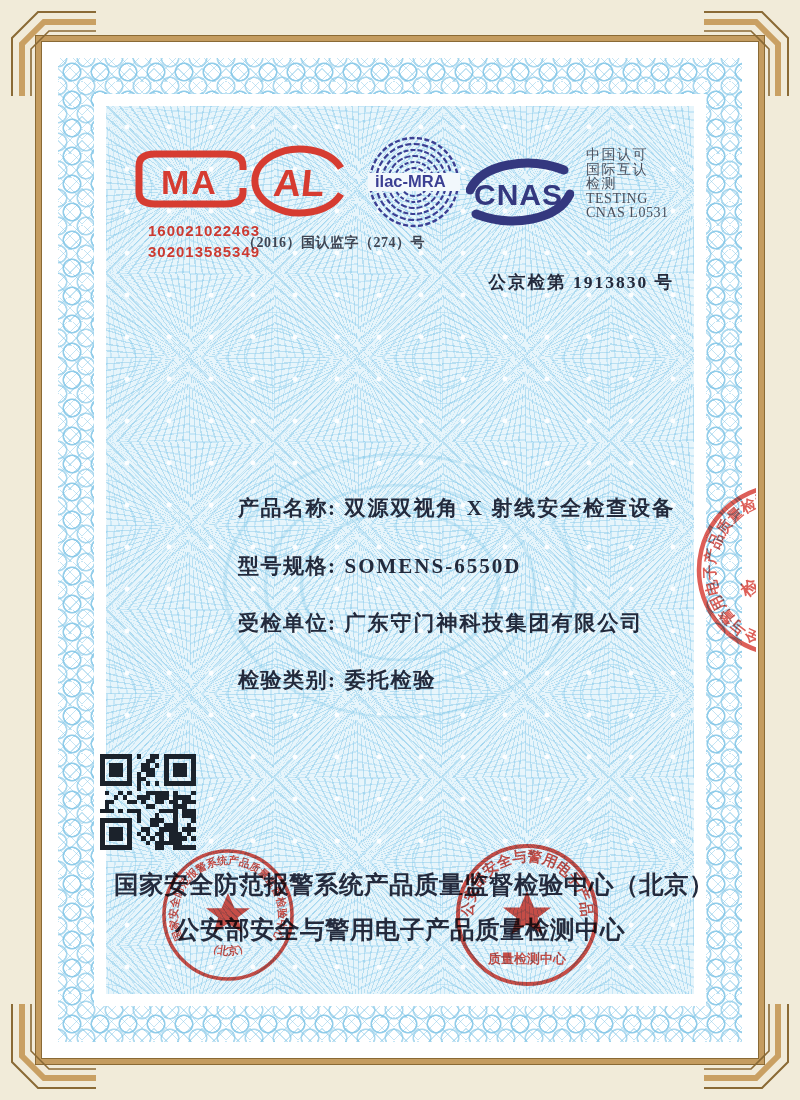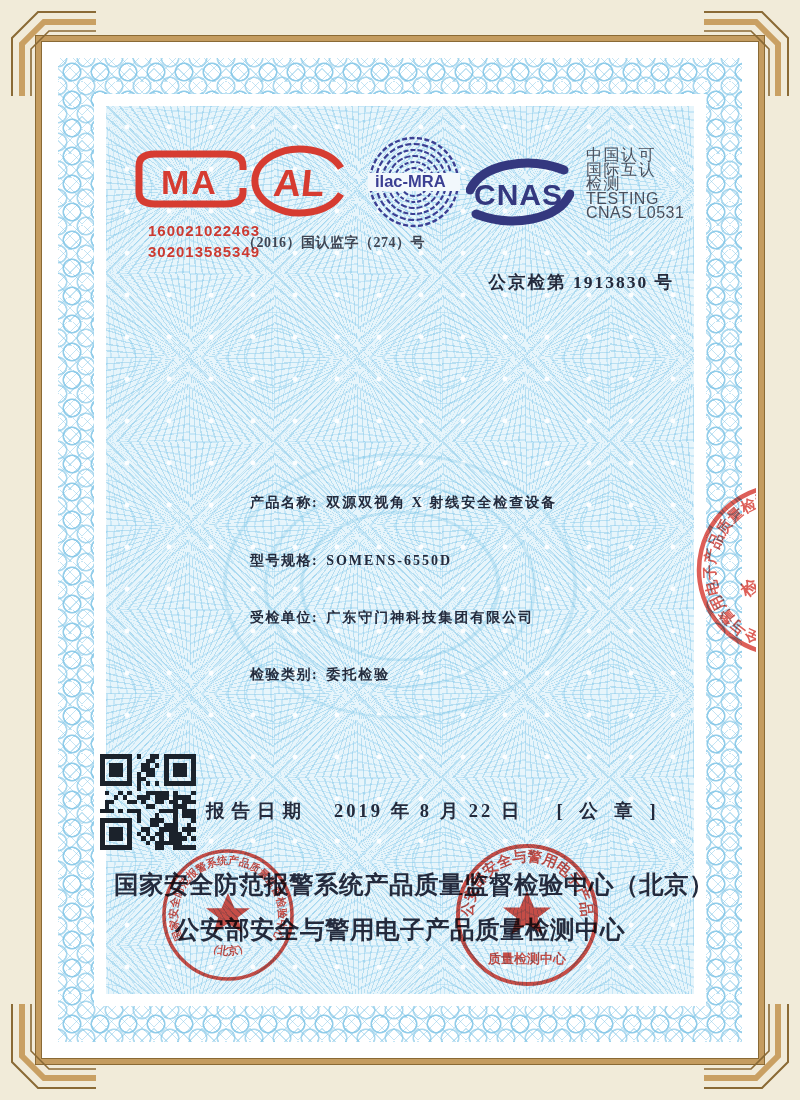--- a/index.html
+++ b/index.html
@@ -46,22 +46,22 @@
   .medallion{
     position:absolute;left:54px;top:300px;width:480px;height:360px;border-radius:50%;
     background:
       radial-gradient(closest-side, rgba(255,255,255,0) 0 40%, rgba(130,200,232,.35) 40.5% 41.5%, rgba(255,255,255,0) 42% 55%, rgba(130,200,232,.3) 55.5% 56.5%, rgba(255,255,255,0) 57% 72%, rgba(130,200,232,.3) 72.5% 73.5%, rgba(255,255,255,0) 74%);
   }
   
   .logo{position:absolute;}
   .logo text{font-family:"Liberation Sans","DejaVu Sans",sans-serif;}
   .acc-block{
     position:absolute;left:480px;top:42px;
-    font-family:Liberation Sans, sans-serif;
-    font-size:16px;line-height:14.5px;color:#4a4f5c;letter-spacing:1.5px;
+    font-family:Liberation Serif, serif;
+    font-size:14px;line-height:14.5px;color:#4a4f5c;letter-spacing:1.5px;
   }
   .acc-block .en{letter-spacing:.5px;}
   .serials{
     position:absolute;left:35px;top:114px;
     font-family:"Liberation Sans","DejaVu Sans",sans-serif;
     font-weight:bold;font-size:15px;line-height:21px;color:#cc3a31;letter-spacing:1px;margin-left:7px;
   }
   .reg-no{
     position:absolute;left:136px;top:128px;
     font-size:14px;color:#3e4452;font-weight:600;letter-spacing:.5px;
@@ -70,22 +70,22 @@
     position:absolute;right:20px;top:164px;
     font-size:17.5px;letter-spacing:2px;color:#242a3c;font-weight:600;
   }
   
   .title{
     position:absolute;left:0;right:0;top:268px;text-align:center;
     font-size:54px;font-weight:700;letter-spacing:48px;text-indent:48px;
     color:#222737;
   }
   .field{
-    position:absolute;left:144px;
-    font-size:14px;font-weight:600;color:#232a3c;letter-spacing:1.5px;white-space:nowrap;
+    position:absolute;left:132px;
+    font-size:21px;font-weight:600;color:#232a3c;letter-spacing:1.5px;white-space:nowrap;
   }
   .field .val{margin-left:8px;letter-spacing:2px;}
   
   .qr{position:absolute;left:-6px;top:648px;width:96px;height:96px;}
   .date-row{
     position:absolute;left:100px;top:692px;
     font-size:18.5px;font-weight:600;color:#242a3c;white-space:nowrap;
   }
   .date-row .lbl{letter-spacing:7px;}
   .date-row .val{margin-left:26px;letter-spacing:3px;}
@@ -425,23 +425,20 @@
       <rect x="6" y="20" width="1" height="1" fill="#1b222b"></rect>
       <rect x="12" y="20" width="1" height="1" fill="#1b222b"></rect>
       <rect x="13" y="20" width="1" height="1" fill="#1b222b"></rect>
       <rect x="16" y="20" width="1" height="1" fill="#1b222b"></rect>
       <rect x="17" y="20" width="1" height="1" fill="#1b222b"></rect>
       <rect x="18" y="20" width="1" height="1" fill="#1b222b"></rect>
       <rect x="19" y="20" width="1" height="1" fill="#1b222b"></rect>
       <rect x="20" y="20" width="1" height="1" fill="#1b222b"></rect>
     </svg>
 
-  <div class="date-row">
-    <span class="lbl">报告日期</span><span class="val">2019 年 8 月 22 日</span><span class="seal-ph">[ 公 章 ]</span>
-  </div>
 
   <div class="issuer issuer-1">国家安全防范报警系统产品质量监督检验中心（北京）</div>
   <div class="issuer issuer-2">公安部安全与警用电子产品质量检测中心</div>
 
   <svg class="stamp stamp-left" viewBox="-75 -75 150 150">
     <circle r="64" fill="none" stroke="#d5372e" stroke-width="3.6"></circle>
     <defs>
         <path id="arcL" d="M -36 36 A 51 51 0 1 1 36 36"></path>
       </defs>
     <text font-size="10.5"><textPath href="#arcL" startOffset="50%" text-anchor="middle">国家安全防范报警系统产品质量监督检验中心</textPath></text>

